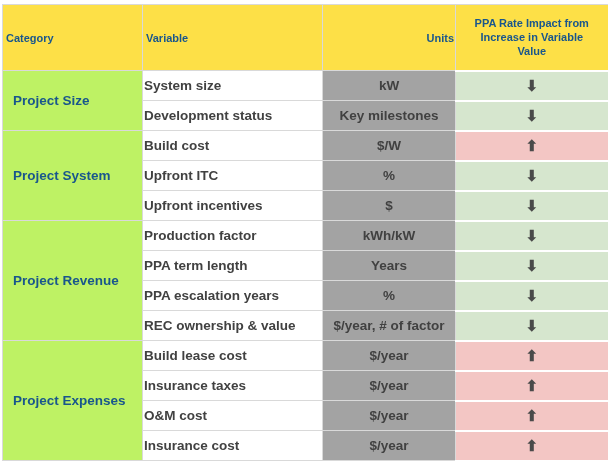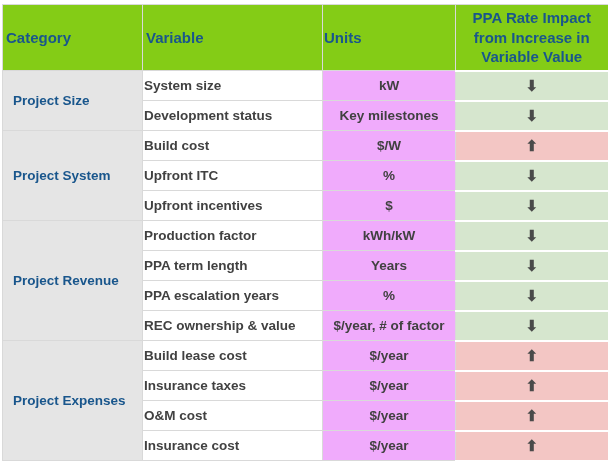--- a/index.html
+++ b/index.html
@@ -30,57 +30,57 @@
   col.c-var { width: 180px; }
   col.c-unit { width: 133px; }
   col.c-impact { width: 152px; }
 
   thead tr { height: 66px; }
   tbody tr { height: 30px; }
 
   th {
     border: 1px solid var(--border);
     color: var(--header_blue);
-    font-size: 15px;
+    font-size: 11px;
     font-weight: bold;
-    background: #84cc16;
+    background: #fde047;
     vertical-align: middle;
   }
   th.h-cat, th.h-var { text-align: left; padding-left: 3px; }
-  th.h-unit { text-align: left; margin-top: 34px; }
+  th.h-unit { text-align: right; margin-top: 34px; }
   th.h-impact {
     text-align: center;
     border-right: 0;
     line-height: 1.3;
     padding: 0 12px;
   }
 
   td {
     font-size: 13.5px;
     font-weight: bold;
     vertical-align: middle;
   }
   td.cat {
     border: 1px solid var(--border);
     color: var(--header_blue);
     text-align: left;
     padding-left: 10px;
-    background: #e5e5e5;
+    background: #bef264;
   }
   td.var {
     border: 1px solid var(--border);
     color: var(--text_dark);
     text-align: left;
     background: #ffffff;
   }
   td.unit {
     border: 1px solid var(--border);
     color: var(--text_dark);
     text-align: center;
-    background: #f0abfc;
+    background: #a3a3a3;
   }
   td.impact {
     border-left: 1px solid var(--border);
     border-right: 0;
     border-top: 2px solid #ffffff;
     border-bottom: 2px solid #ffffff;
     text-align: center;
   }
   td.impact.down { background: var(--green_bg); }
   td.impact.up   { background: var(--pink_bg); }

